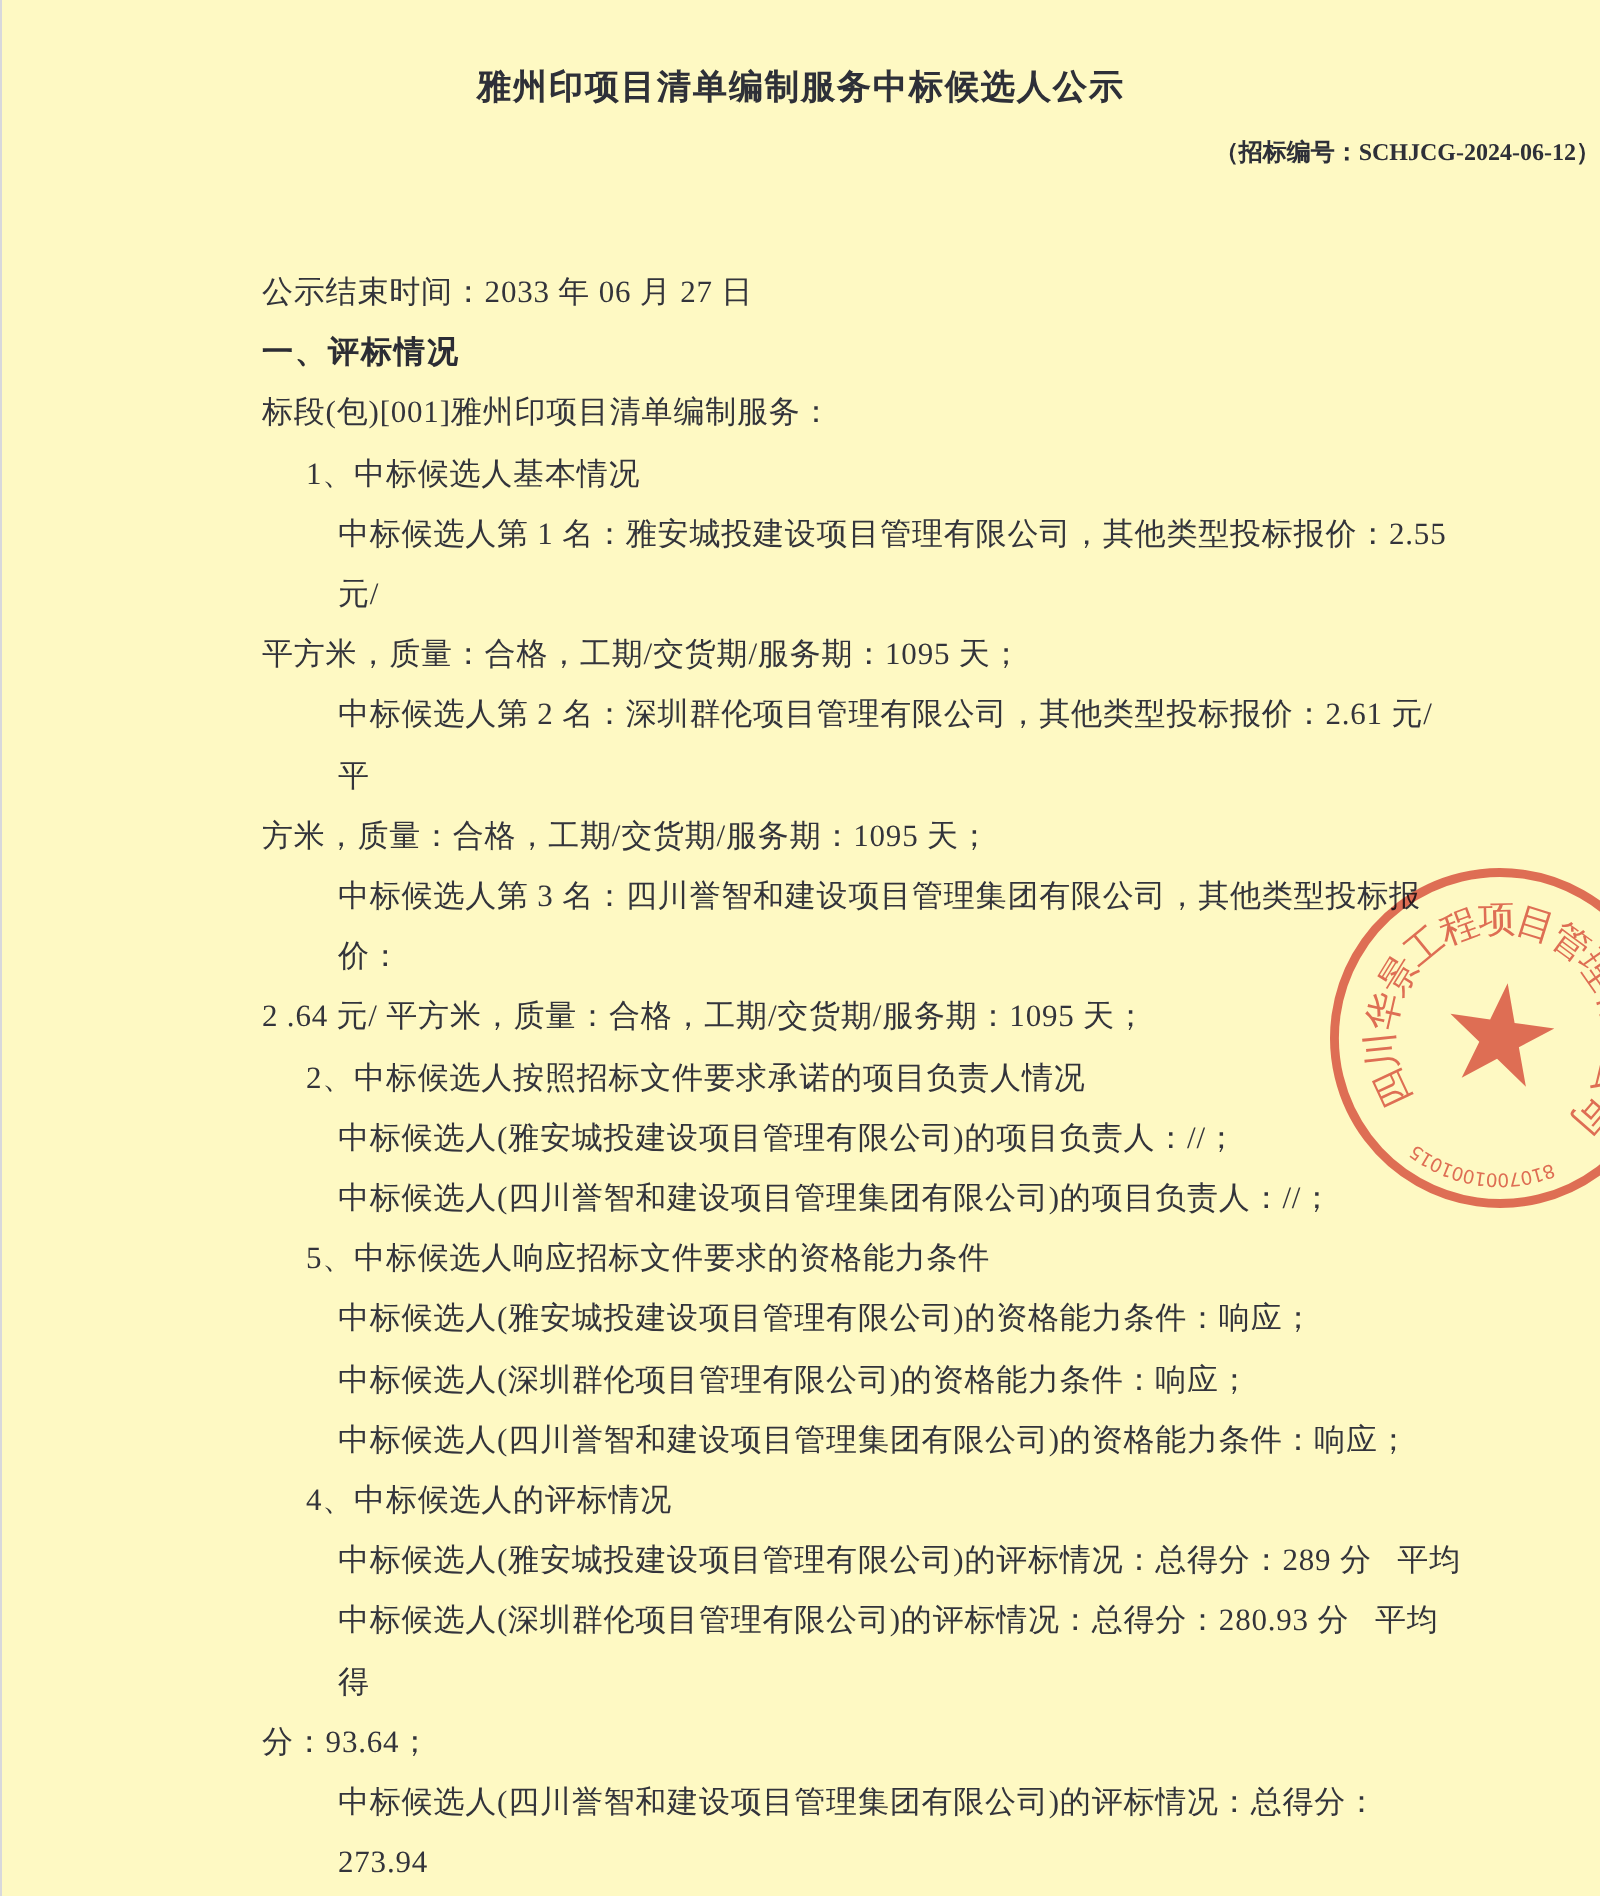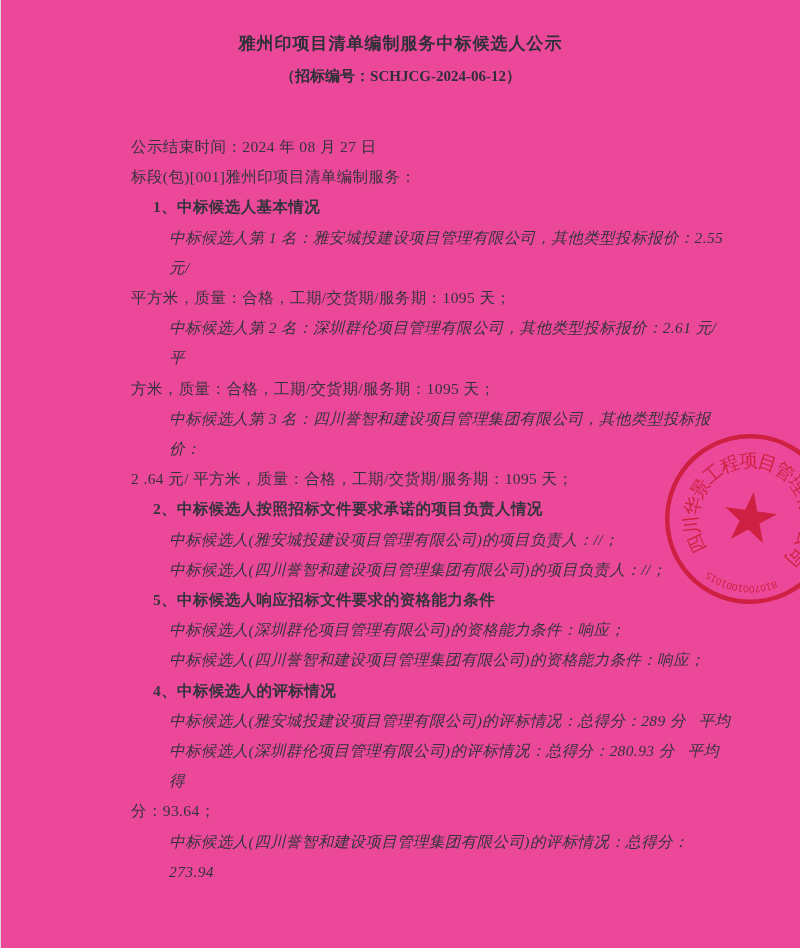--- a/index.html
+++ b/index.html
@@ -6,88 +6,90 @@
   body{
     width:800px;height:948px;
     background:#f4f4f6;
     font-family:"Liberation Serif","DejaVu Serif",serif;
     overflow:hidden;
     position:relative;
   }
   .page{
     position:absolute;left:0;top:0;
     width:800px;height:948px;
-    background:#ec4899;
+    background:#fef9c3;
     border-left:1px solid #d8d8dc;
     box-sizing:border-box;
     overflow:hidden;
   }
   .doc-title{
     margin:32px 0 0 0;
     text-align:center;
     font-size:17px;
     font-weight:bold;
     letter-spacing:1px;
     color:#2e3038;
     line-height:24px;
   }
   .doc-subtitle{
     margin:9px 0 0 0;
-    text-align:center;
-    font-size:15px;
+    text-align:right;
+    font-size:12px;
     font-weight:bold;
     color:#2e3038;
     line-height:22px;
   }
   .body{
     margin:45px 0 0 130px;
     width:600px;
     color:#33343b;
     font-size:15.5px;
   }
   .body p{
     margin:0;
     line-height:30.2px;
     white-space:pre-wrap;
     letter-spacing:0.4px;
   }
   .body p.h{font-weight:bold;color:#2c2d34;letter-spacing:1px;}
-  .body p.l1{padding-left:22px;font-weight:bold;}
-  .body p.l2{padding-left:38px;font-style:italic;}
+  .body p.l1{padding-left:22px;}
+  .body p.l2{padding-left:38px;}
   .seal{
     position:absolute;
     left:660px;top:430px;
     width:178px;height:178px;
     mix-blend-mode:multiply;
     opacity:0.82;
     pointer-events:none;
   }
   .seal svg{width:100%;height:100%;}
 </style>
 </head>
 <body>
 
 <div class="page">
   <h1 class="doc-title">雅州印项目清单编制服务中标候选人公示</h1>
   <h2 class="doc-subtitle">（招标编号：SCHJCG-2024-06-12）</h2>
 
   <div class="body" id="body-lines">
-      <p class="l0">公示结束时间：2024 年 08 月 27 日</p>
+      <p class="l0">公示结束时间：2033 年 06 月 27 日</p>
+      <p class="h">一、评标情况</p>
       <p class="l0">标段(包)[001]雅州印项目清单编制服务：</p>
       <p class="l1">1、中标候选人基本情况</p>
       <p class="l2">中标候选人第 1 名：雅安城投建设项目管理有限公司，其他类型投标报价：2.55 元/</p>
       <p class="l0">平方米，质量：合格，工期/交货期/服务期：1095 天；</p>
       <p class="l2">中标候选人第 2 名：深圳群伦项目管理有限公司，其他类型投标报价：2.61 元/ 平</p>
       <p class="l0">方米，质量：合格，工期/交货期/服务期：1095 天；</p>
       <p class="l2">中标候选人第 3 名：四川誉智和建设项目管理集团有限公司，其他类型投标报价：</p>
       <p class="l0">2 .64 元/ 平方米，质量：合格，工期/交货期/服务期：1095 天；</p>
       <p class="l1">2、中标候选人按照招标文件要求承诺的项目负责人情况</p>
       <p class="l2">中标候选人(雅安城投建设项目管理有限公司)的项目负责人：//；</p>
       <p class="l2">中标候选人(四川誉智和建设项目管理集团有限公司)的项目负责人：//；</p>
       <p class="l1">5、中标候选人响应招标文件要求的资格能力条件</p>
+      <p class="l2">中标候选人(雅安城投建设项目管理有限公司)的资格能力条件：响应；</p>
       <p class="l2">中标候选人(深圳群伦项目管理有限公司)的资格能力条件：响应；</p>
       <p class="l2">中标候选人(四川誉智和建设项目管理集团有限公司)的资格能力条件：响应；</p>
       <p class="l1">4、中标候选人的评标情况</p>
       <p class="l2">中标候选人(雅安城投建设项目管理有限公司)的评标情况：总得分：289 分   平均</p>
       <p class="l2">中标候选人(深圳群伦项目管理有限公司)的评标情况：总得分：280.93 分   平均得</p>
       <p class="l0">分：93.64；</p>
       <p class="l2">中标候选人(四川誉智和建设项目管理集团有限公司)的评标情况：总得分：273.94</p>
     </div>
 
   <div class="seal">

